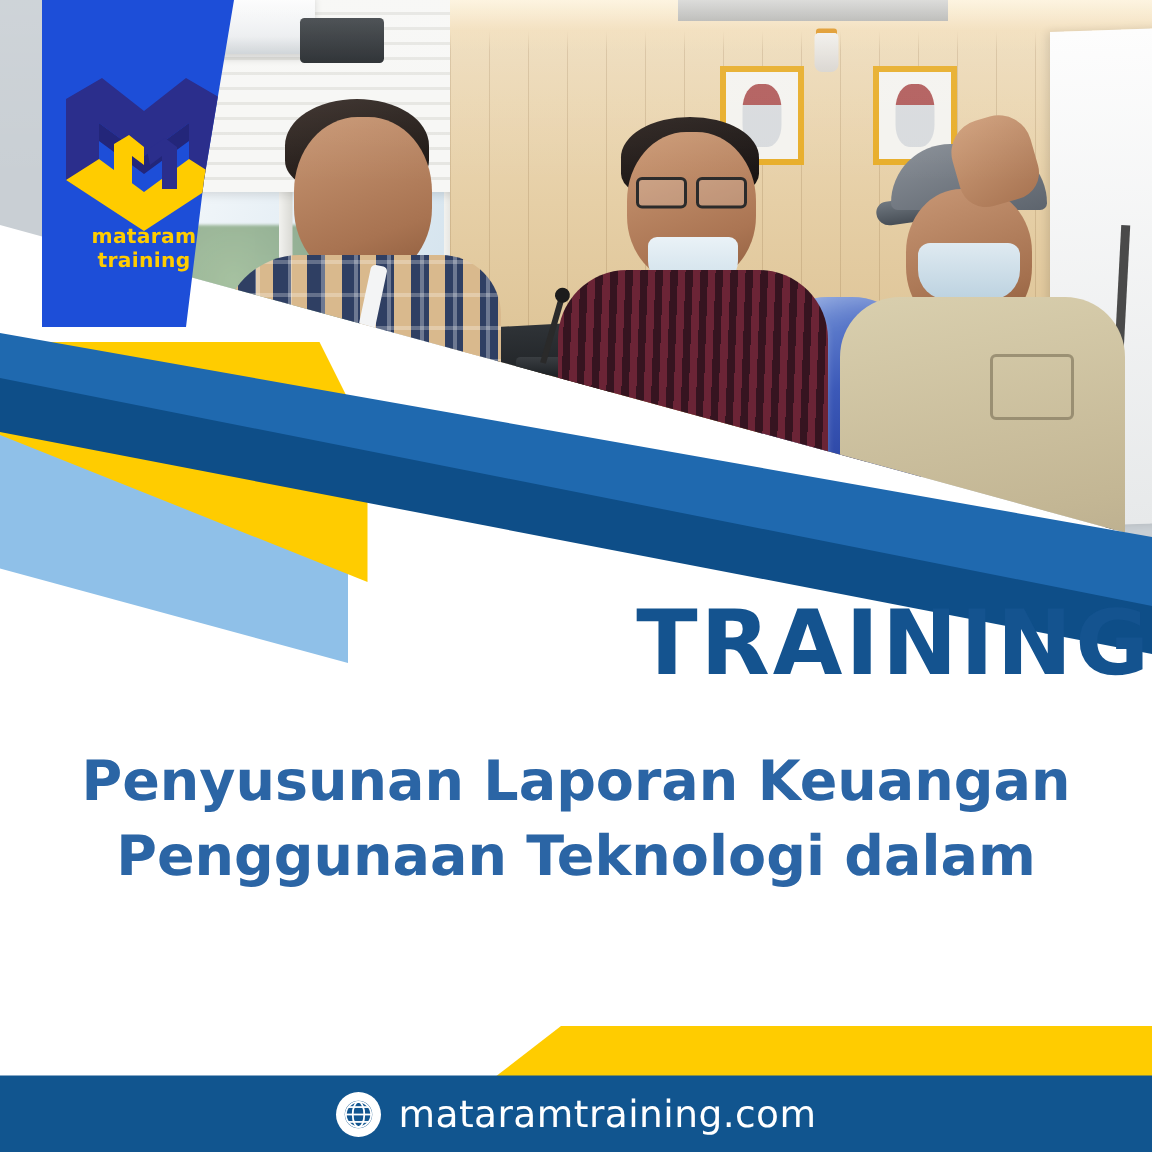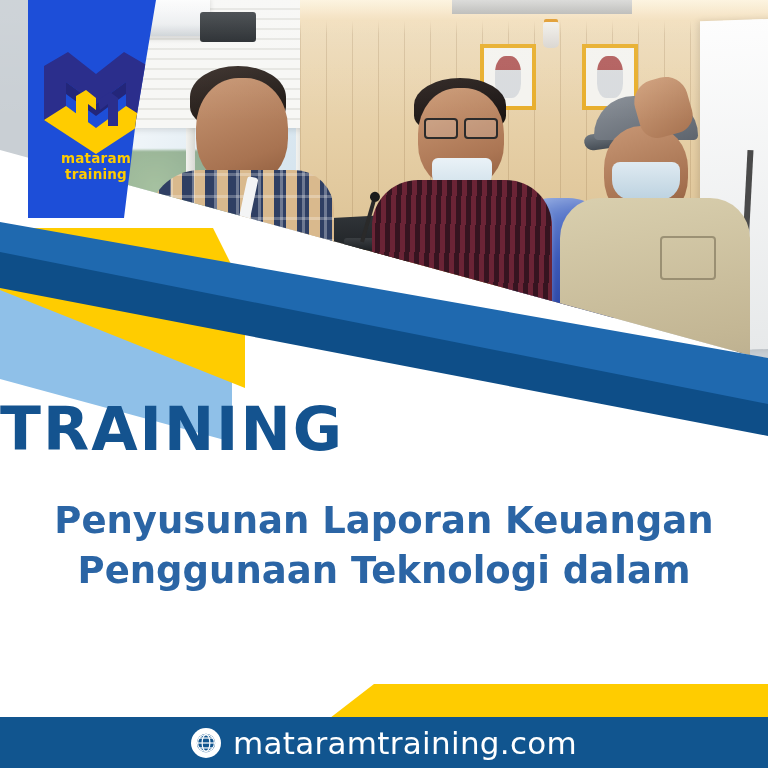--- a/index.html
+++ b/index.html
@@ -279,21 +279,21 @@
     position:absolute;left:8px;top:150px;width:120px;
     text-align:center;
     font-size:13.5px;font-weight:700;letter-spacing:.2px;
     color:#FFCC00;
     font-family:"DejaVu Sans", sans-serif;
   }
 
   
   .title{
     position:absolute;left:0;top:394px;width:768px;
-    text-align:left;
+    text-align:right;
     font-size:60px;font-weight:700;letter-spacing:2px;
     color:#14538F;
     font-family:"DejaVu Sans", sans-serif;
   }
   .subtitle{
     position:absolute;left:40px;top:496px;width:688px;
     text-align:center;
     font-size:37px;font-weight:700;line-height:1.34;
     color:#2B65A5;
     font-family:"DejaVu Sans", sans-serif;
@@ -312,21 +312,21 @@
   }
   .footer-inner{
     position:absolute;left:0;top:717px;width:768px;height:51px;
     display:flex;align-items:center;justify-content:center;gap:12px;
   }
   .globe{
     width:30px;height:30px;border-radius:50%;background:#ffffff;
     display:flex;align-items:center;justify-content:center;flex:0 0 auto;
   }
   .footer-url{
-    font-size:31px;font-weight:400;color:#ffffff;letter-spacing:.3px;
+    font-size:25px;font-weight:400;color:#ffffff;letter-spacing:.3px;
     font-family:"DejaVu Sans", sans-serif;
   }
 </style>
 </head>
 <body>
 
 <div id="poster">
 
   <div class="photo-wrap">
     <div class="photo">

